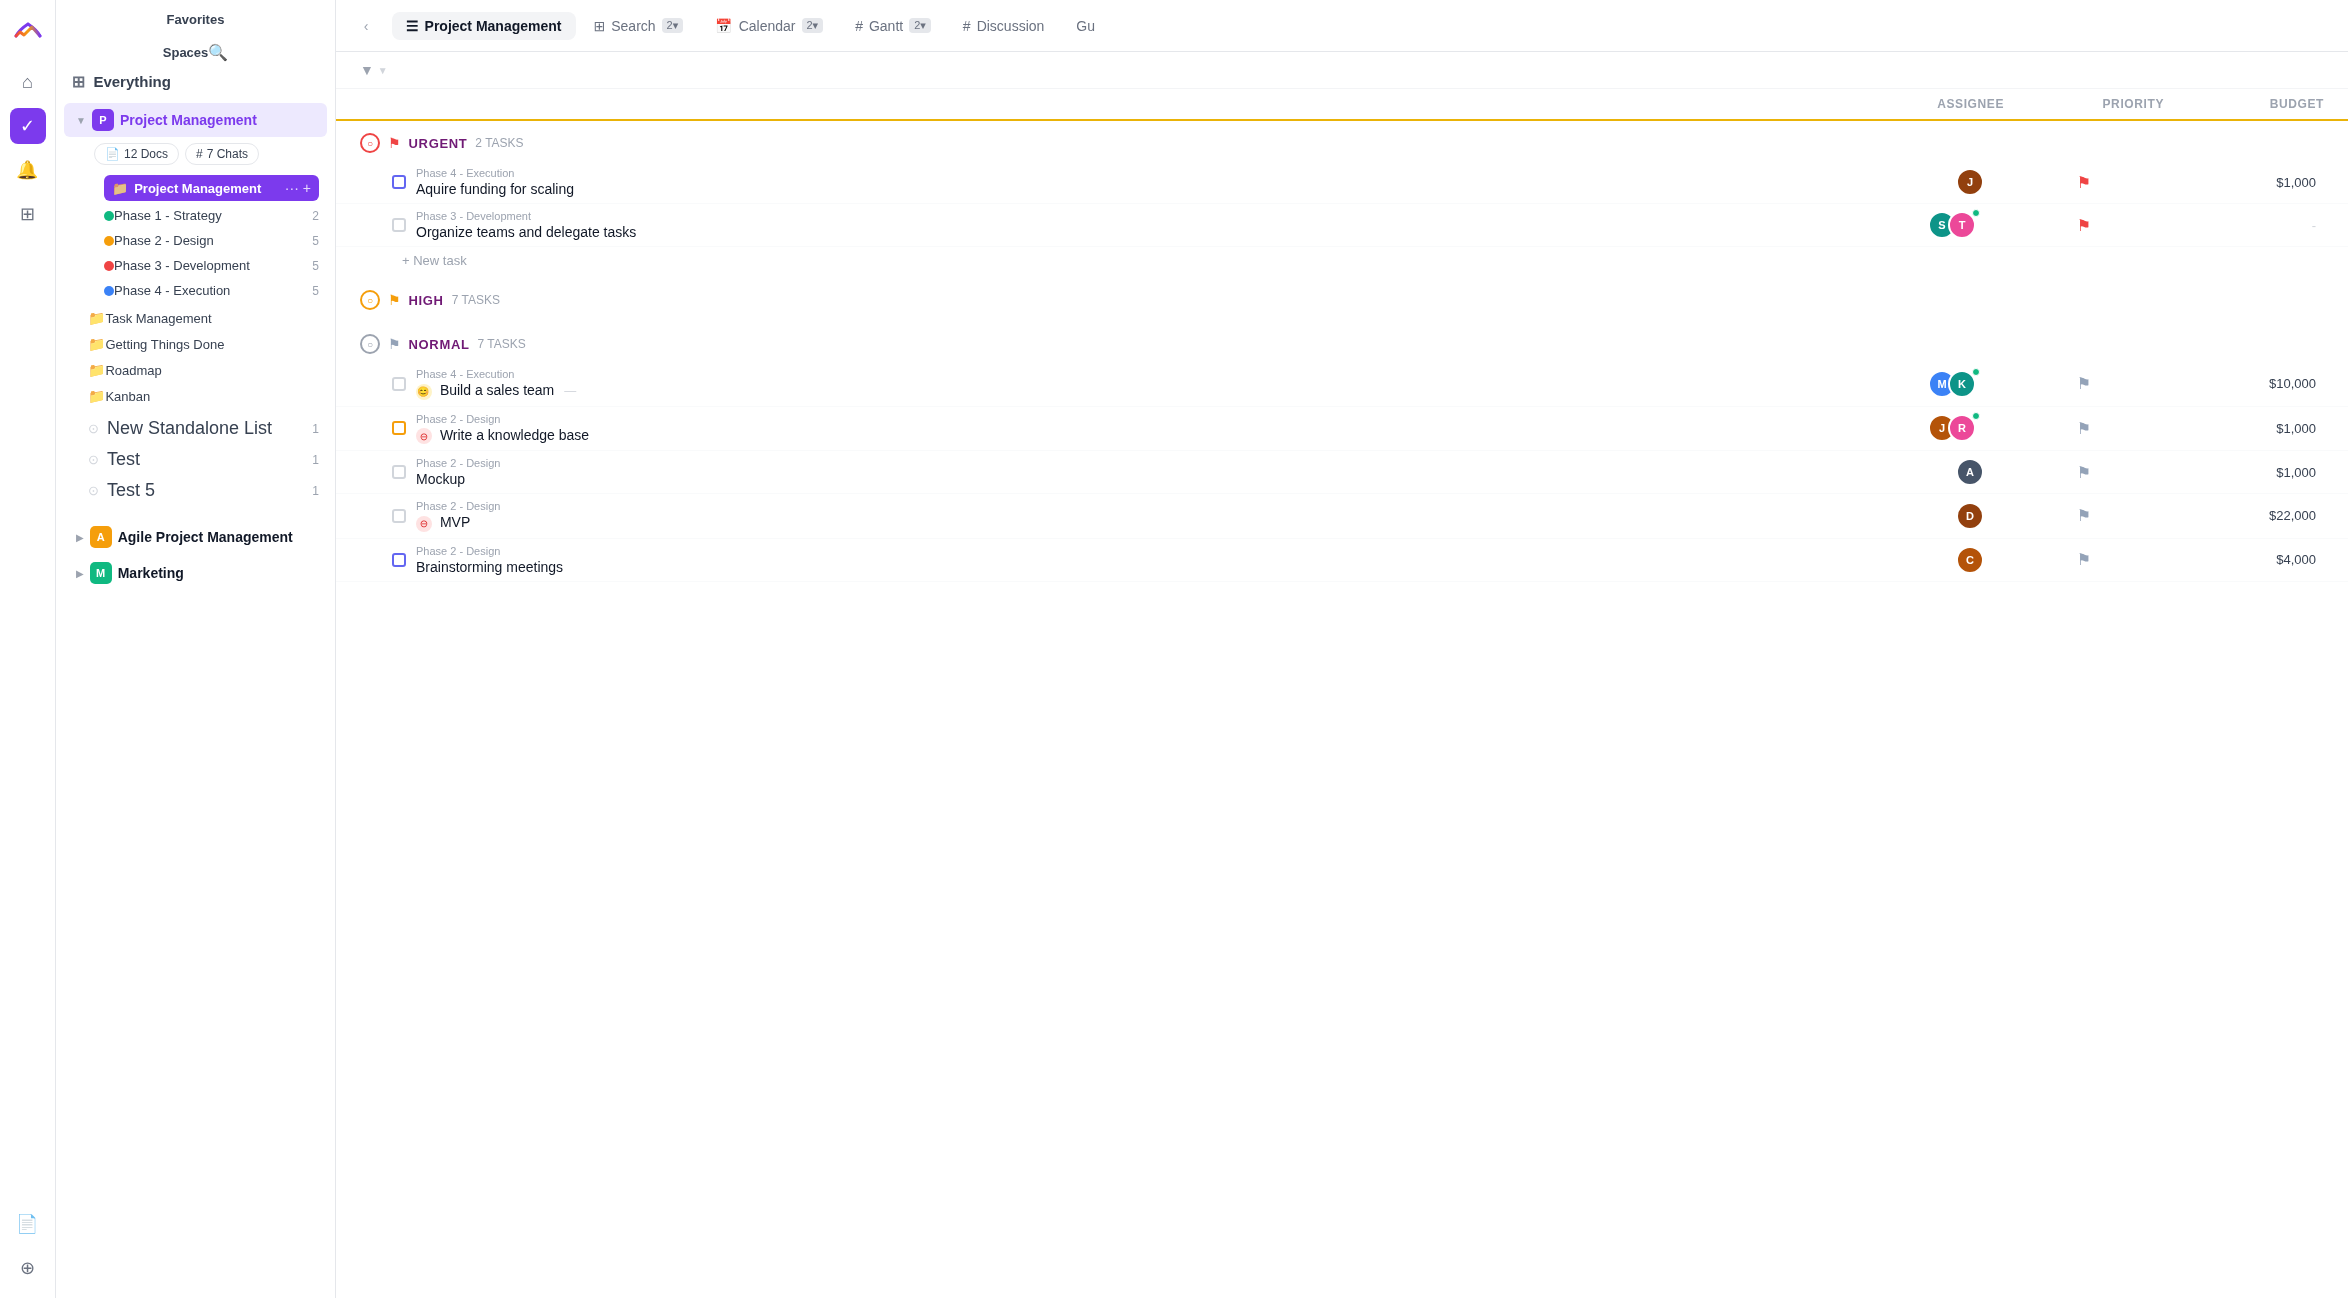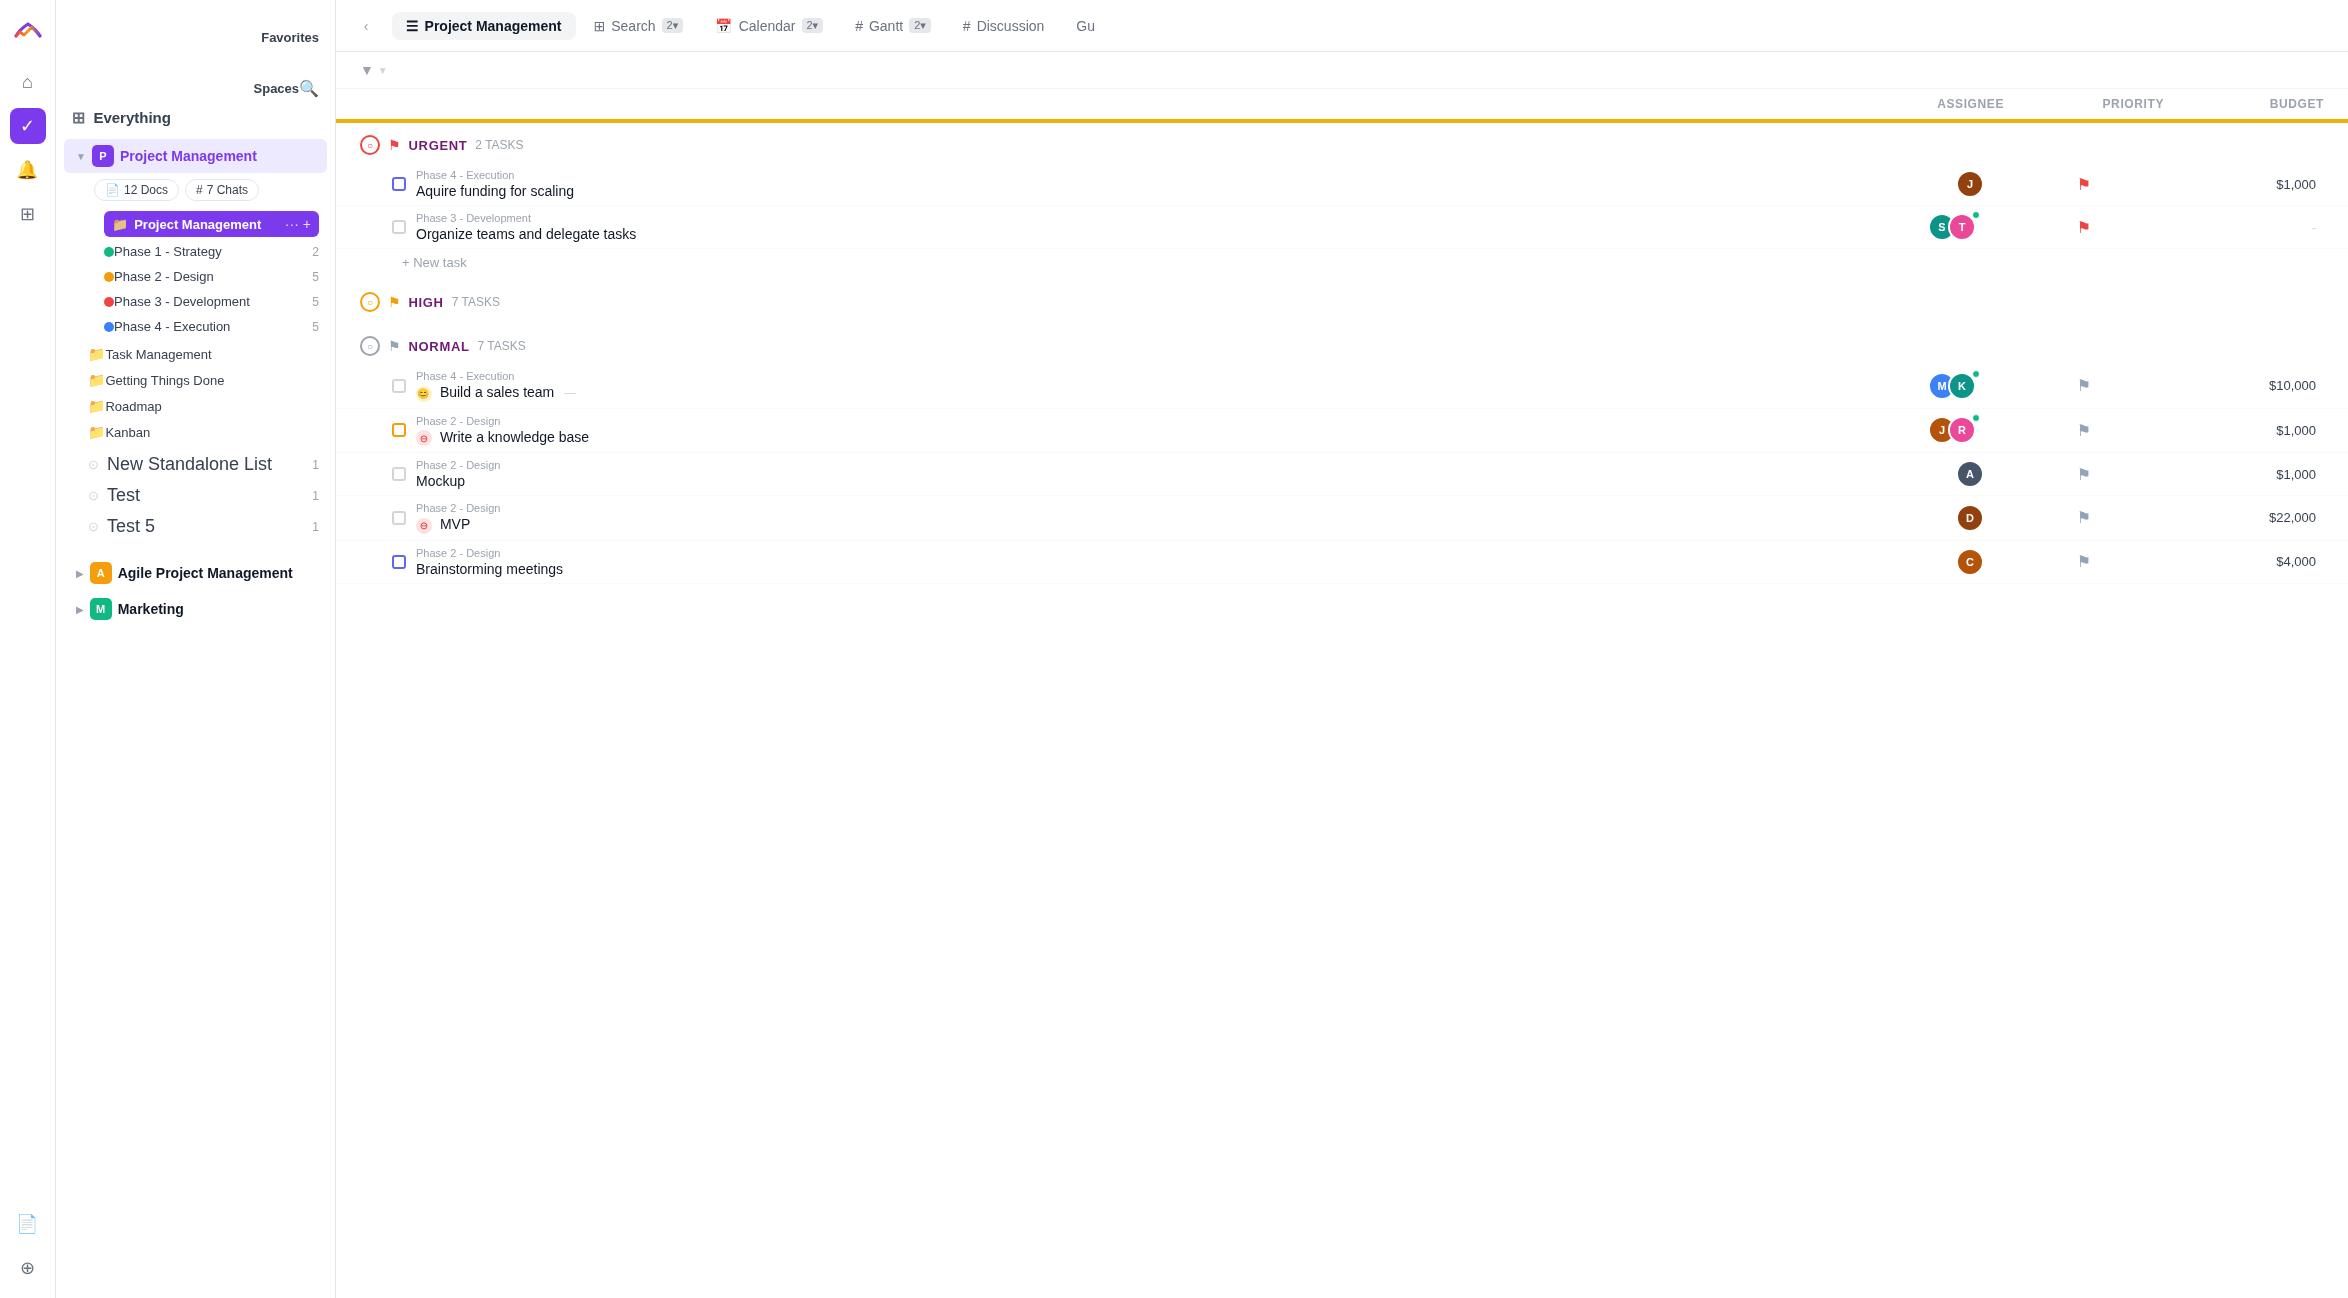--- a/index.html
+++ b/index.html
@@ -42,22 +42,22 @@
       background: #fff;
       border-right: 1px solid #e5e7eb;
       display: flex;
       flex-direction: column;
       overflow-y: auto;
       flex-shrink: 0;
     }
     .sidebar-section-header {
       display: flex;
       align-items: center;
-      justify-content: flex-end;
-      padding: 30px 16px 4px;
+      justify-content: center;
+      padding: 12px 16px 4px;
       font-size: 13px;
       font-weight: 600;
       color: #374151;
     }
     .sidebar-search-btn {
       cursor: pointer;
       color: #9ca3af;
       font-size: 16px;
     }
     .everything-item {
@@ -290,21 +290,21 @@
       flex: 1;
       overflow-y: auto;
       background: #fff;
     }
 
     
     .col-headers {
       display: grid;
       grid-template-columns: 1fr 160px 160px 160px;
       padding: 8px 24px;
-      border-bottom: 4px solid #eab308;
+      border-bottom: 2px solid #eab308;
       background: #fff;
       position: sticky;
       top: 0;
       z-index: 10;
     }
     .col-header {
       font-size: 12px;
       font-weight: 600;
       color: #9ca3af;
       text-transform: uppercase;

